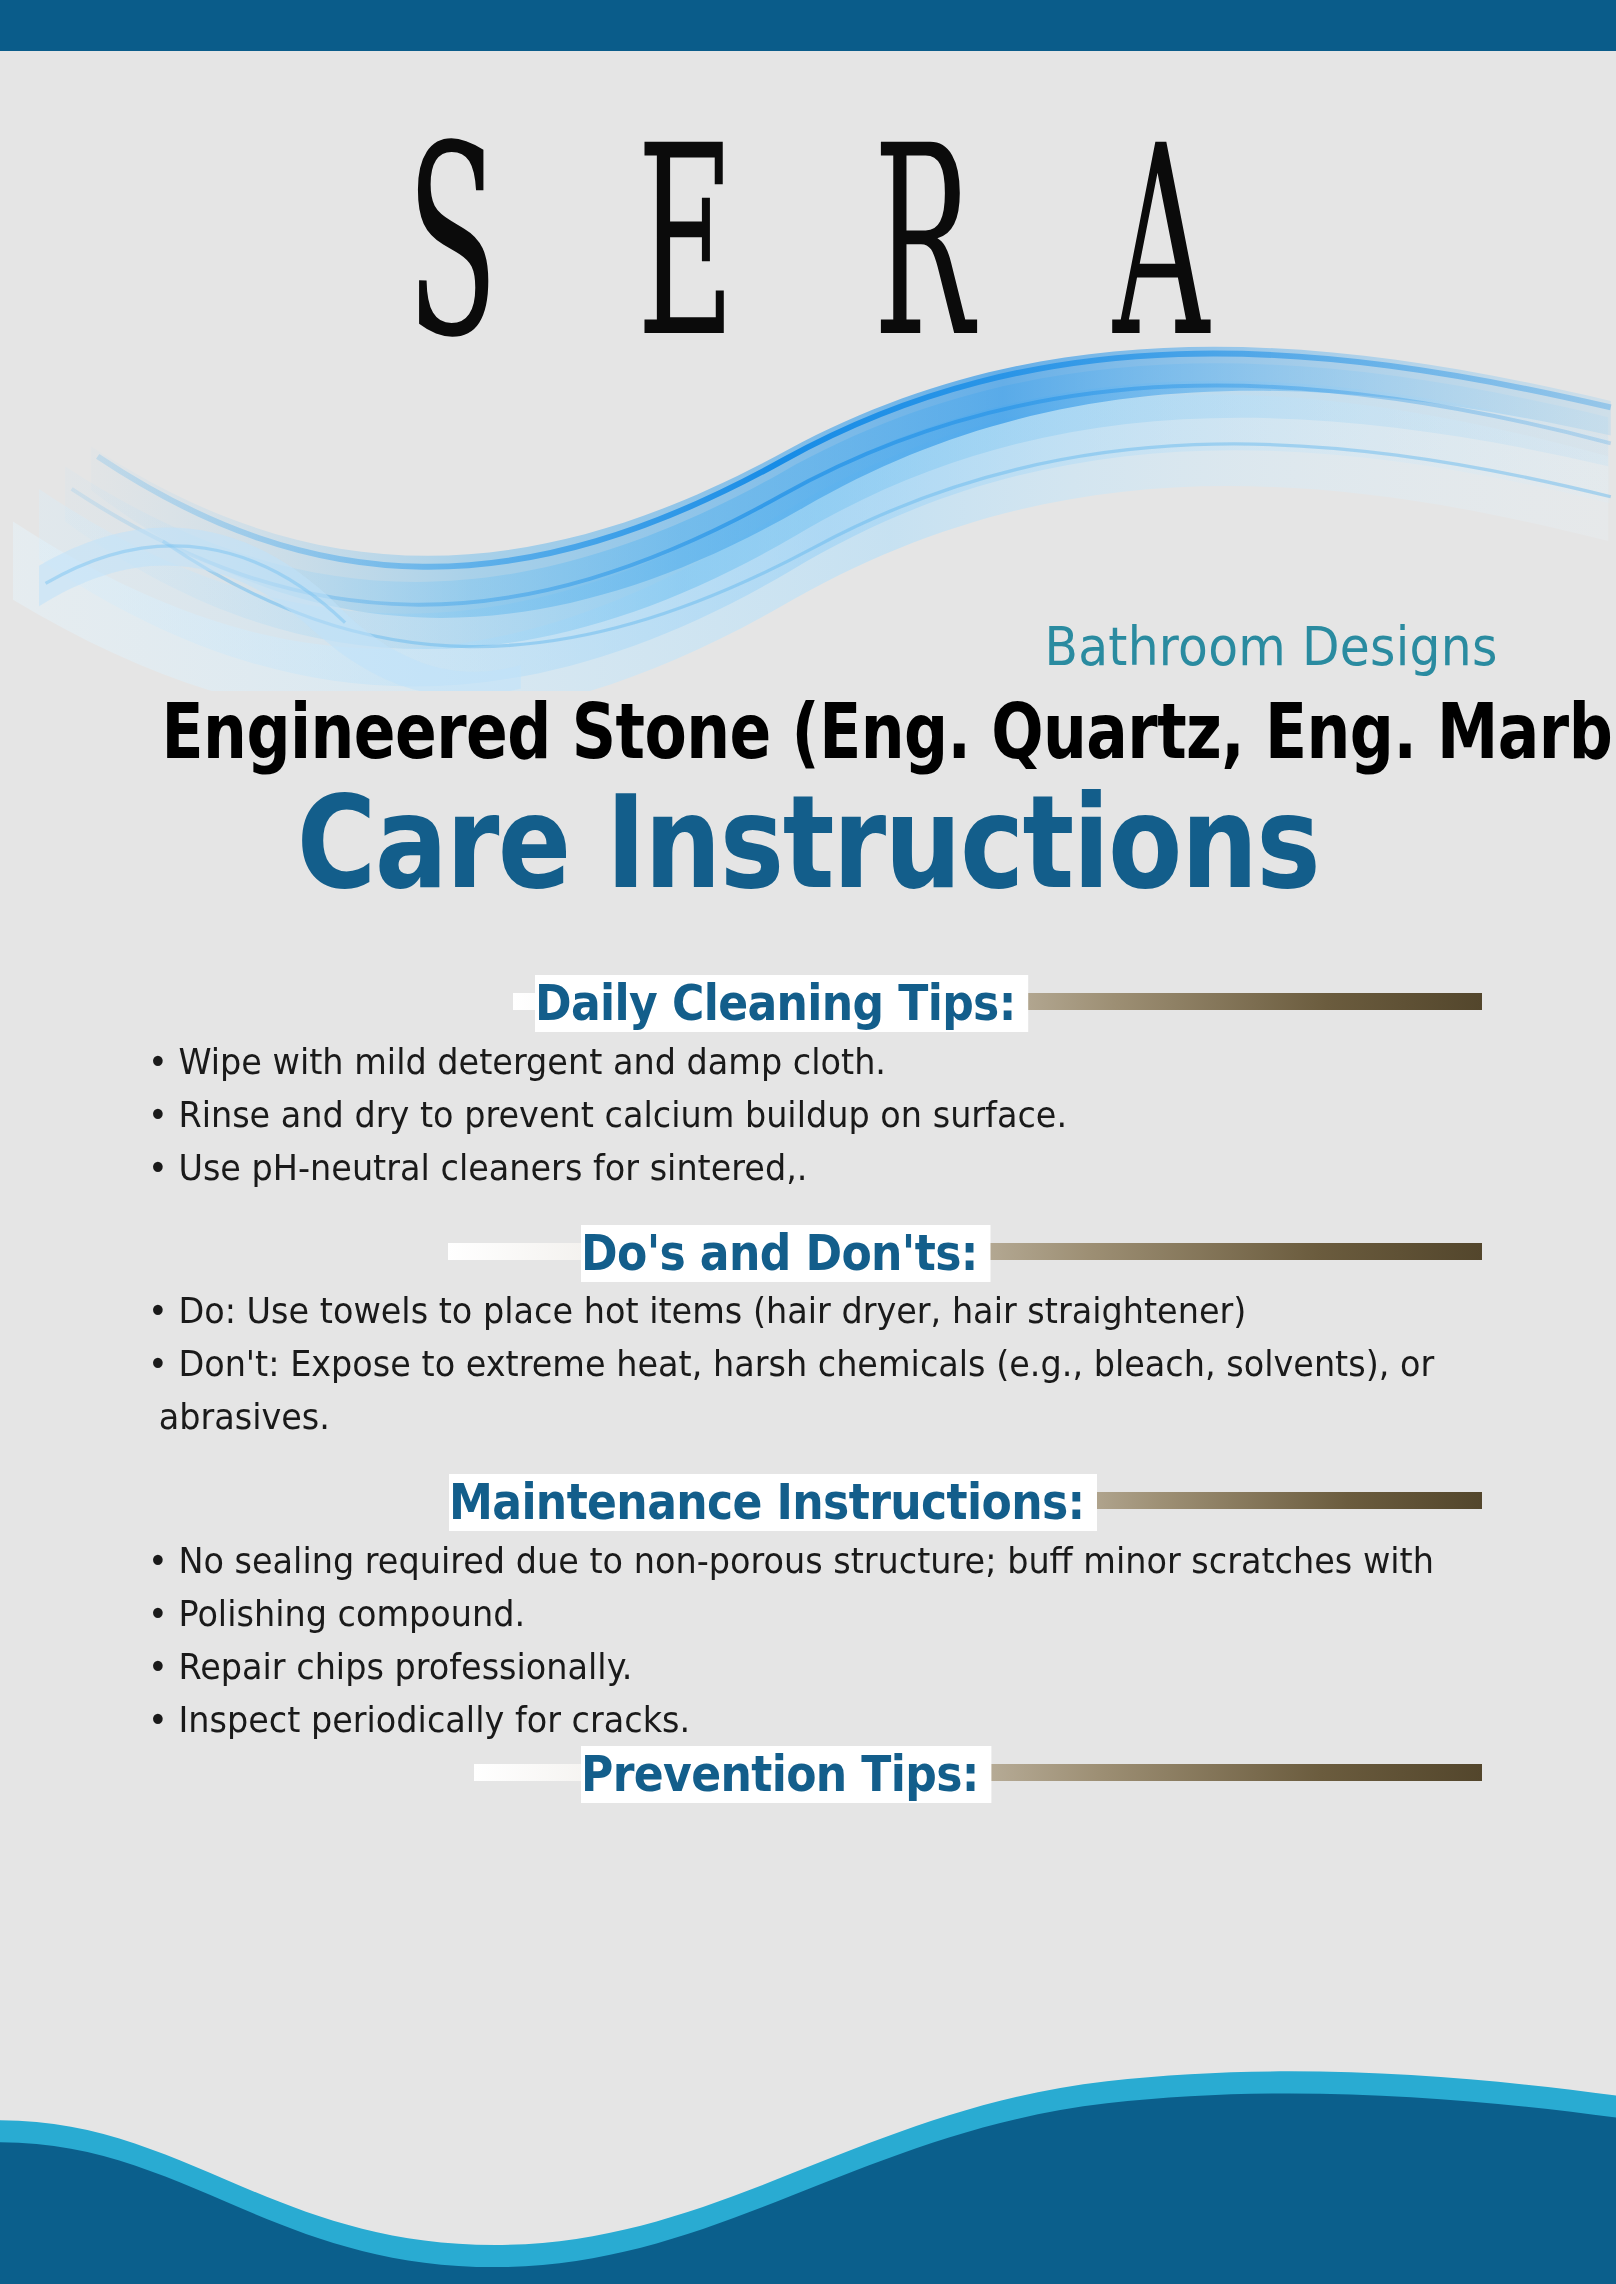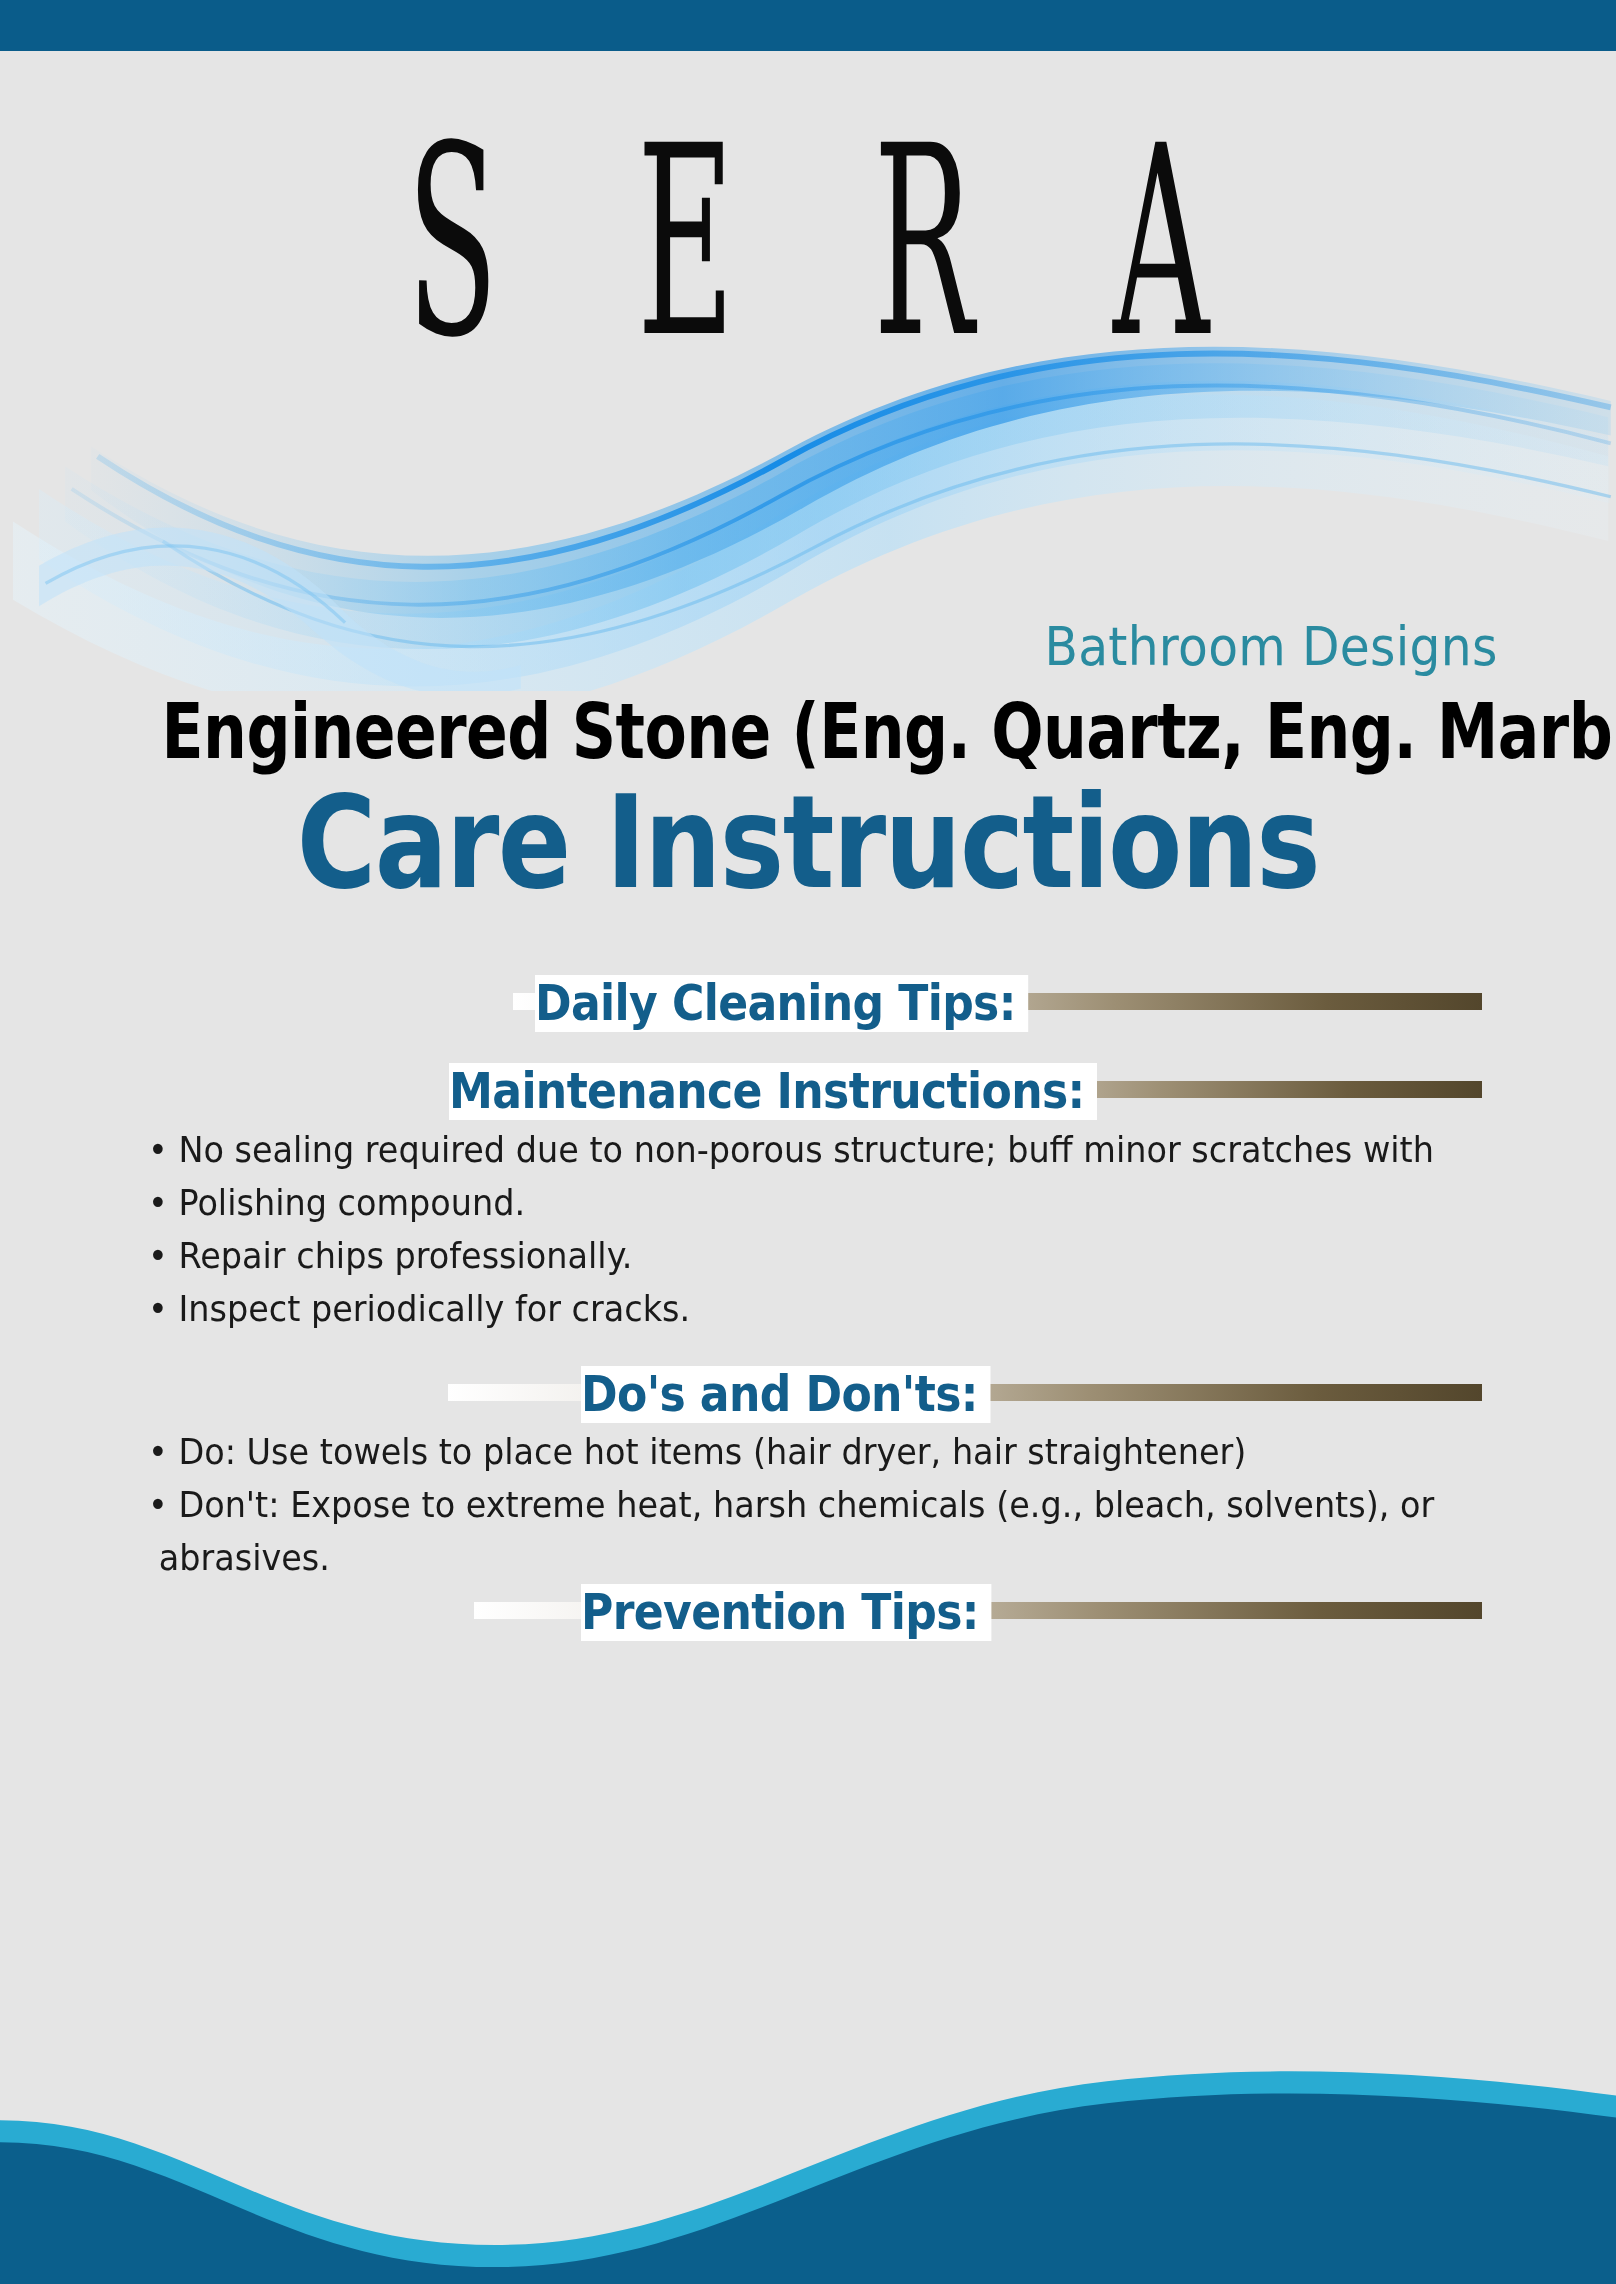--- a/index.html
+++ b/index.html
@@ -261,47 +261,52 @@
 
   <div class="headline">Care Instructions</div>
 
   <div class="content">
 
     <div class="section s-daily">
       <div class="section-head">
         <div class="section-rule w-daily"></div>
         <span class="section-title">Daily Cleaning Tips:</span>
       </div>
+      <ul class="bullets">
+        <li class="bullet first">• Wipe with mild detergent and damp cloth.</li>
+        <li class="bullet">• Rinse and dry to prevent calcium buildup on surface.</li>
+        <li class="bullet">• Use pH-neutral cleaners for sintered,.</li>
+      </ul>
+    </div>
+
+    <div class="section s-dos">
+      <div class="section-head">
+        <div class="section-rule w-dos"></div>
+        <span class="section-title">Do's and Don'ts:</span>
+      </div>
+      <ul class="bullets">
+        <li class="bullet first">• Do: Use towels to place hot items (hair dryer, hair straightener)</li>
+        <li class="bullet">• Don't: Expose to extreme heat, harsh chemicals (e.g., bleach, solvents), or</li>
+        <li class="bullet"> abrasives.</li>
+      </ul>
     </div>
 
     <div class="section s-maintenance">
       <div class="section-head">
         <div class="section-rule w-maintenance"></div>
         <span class="section-title">Maintenance Instructions:</span>
       </div>
       <ul class="bullets">
         <li class="bullet first">• No sealing required due to non-porous structure; buff minor scratches with</li>
         <li class="bullet">• Polishing compound.</li>
         <li class="bullet">• Repair chips professionally.</li>
         <li class="bullet">• Inspect periodically for cracks.</li>
       </ul>
     </div>
 
-    <div class="section s-dos">
-      <div class="section-head">
-        <div class="section-rule w-dos"></div>
-        <span class="section-title">Do's and Don'ts:</span>
-      </div>
-      <ul class="bullets">
-        <li class="bullet first">• Do: Use towels to place hot items (hair dryer, hair straightener)</li>
-        <li class="bullet">• Don't: Expose to extreme heat, harsh chemicals (e.g., bleach, solvents), or</li>
-        <li class="bullet"> abrasives.</li>
-      </ul>
-    </div>
-
     <div class="section s-prevention">
       <div class="section-head">
         <div class="section-rule w-prevention"></div>
         <span class="section-title">Prevention Tips:</span>
       </div>
     </div>
 
   </div>
 
   <svg class="bottom-wave" viewBox="0 0 2482 360" preserveAspectRatio="none" xmlns="http://www.w3.org/2000/svg">

